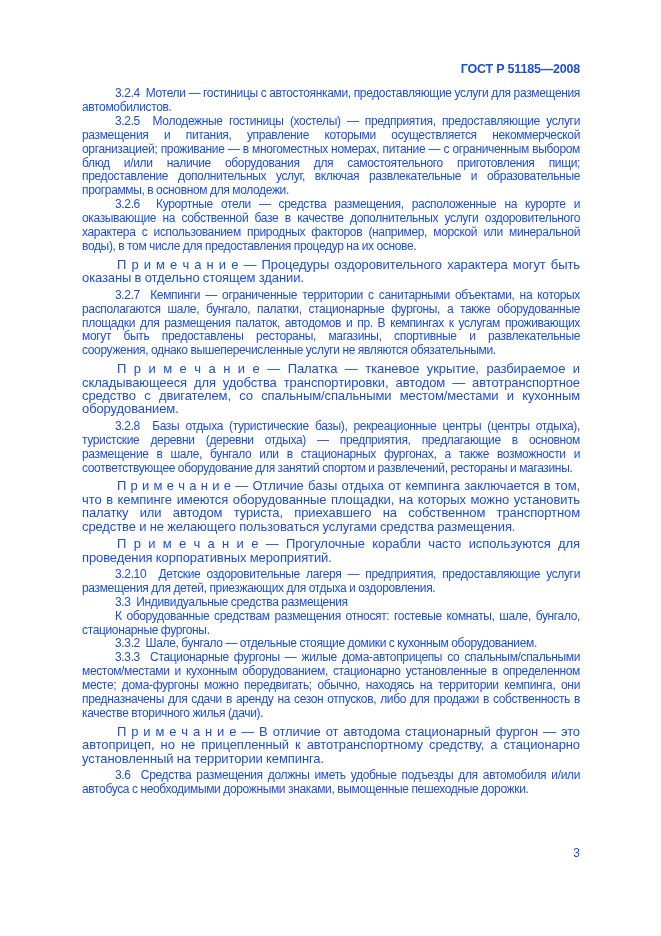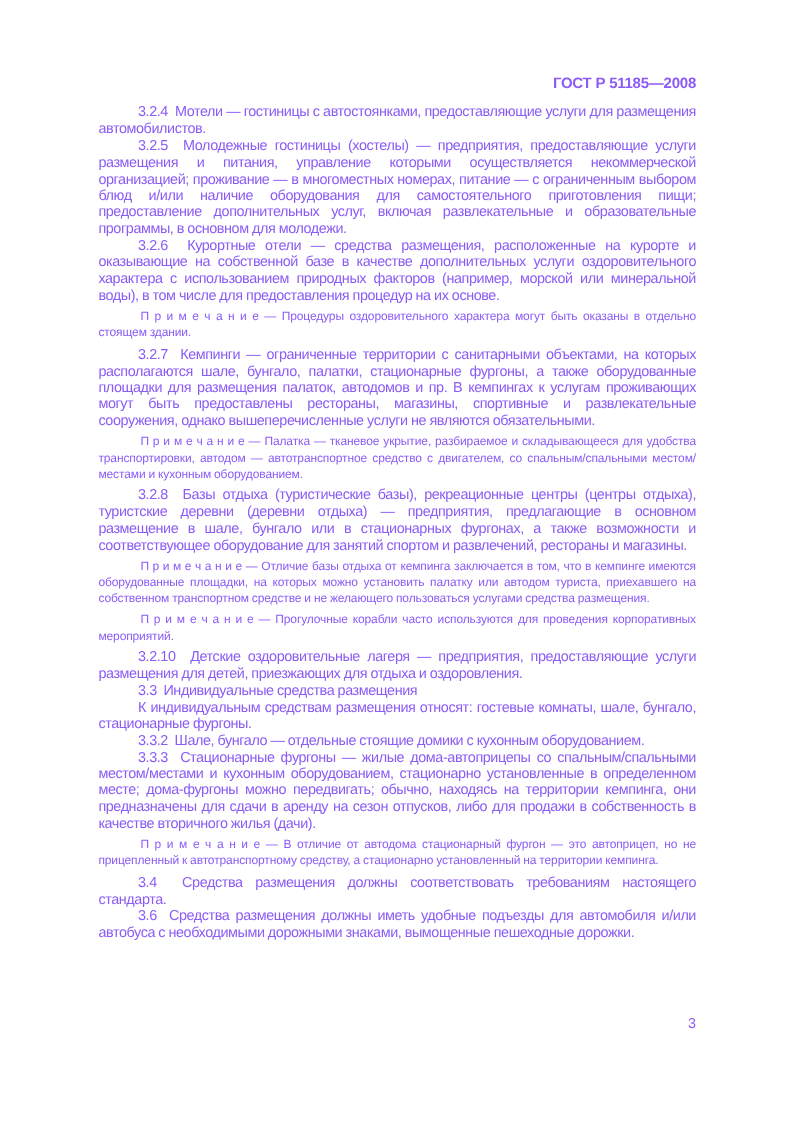--- a/index.html
+++ b/index.html
@@ -7,21 +7,21 @@
     padding: 0;
     background: #ffffff;
   }
   .page {
     position: relative;
     width: 661px;
     height: 936px;
     background: #ffffff;
     overflow: hidden;
     font-family: "Liberation Sans", "DejaVu Sans", sans-serif;
-    color: #8b5cf6;
+    color: #1d4ed8;
   }
   .doc-header {
     position: absolute;
     top: 62px;
     left: 82px;
     width: 498px;
     text-align: right;
     font-weight: bold;
     font-size: 12.5px;
     line-height: 14px;
@@ -42,21 +42,21 @@
     hyphens: manual;
   }
   .doc-body p {
     margin: 0;
     text-indent: 33px;
   }
   .doc-body p.heading {
     font-weight: normal;
   }
   .doc-body p.note {
-    font-size: 10px;
+    font-size: 13px;
     line-height: 13.4px;
     letter-spacing: -0.1px;
     margin: 4px 0 4px 0;
     text-indent: 35px;
   }
   .page-number {
     position: absolute;
     top: 846px;
     left: 82px;
     width: 498px;
@@ -76,22 +76,21 @@
       <p class="body">3.2.5&nbsp; Молодежные гостиницы (хостелы) — предприятия, предоставляющие услуги размещения и питания, управление которыми осуществляется некоммерческой организацией; проживание — в много­местных номерах, питание — с ограниченным выбором блюд и/или наличие оборудования для самос­тоятельного приготовления пищи; предоставление дополнительных услуг, включая развлекательные и образовательные программы, в основном для молодежи.</p>
       <p class="body">3.2.6&nbsp; Курортные отели — средства размещения, расположенные на курорте и оказывающие на собственной базе в качестве дополнительных услуги оздоровительного характера с использованием природных факторов (например, морской или минеральной воды), в том числе для предоставления про­цедур на их основе.</p>
       <p class="note">П р и м е ч а н и е — Процедуры оздоровительного характера могут быть оказаны в отдельно стоящем зда­нии.</p>
       <p class="body">3.2.7&nbsp; Кемпинги — ограниченные территории с санитарными объектами, на которых располагают­ся шале, бунгало, палатки, стационарные фургоны, а также оборудованные площадки для размещения палаток, автодомов и пр. В кемпингах к услугам проживающих могут быть предоставлены рестораны, магазины, спортивные и развлекательные сооружения, однако вышеперечисленные услуги не являются обязательными.</p>
       <p class="note">П р и м е ч а н и е — Палатка — тканевое укрытие, разбираемое и складывающееся для удобства транспор­тировки, автодом — автотранспортное средство с двигателем, со спальным/спальными местом/местами и кухон­ным оборудованием.</p>
       <p class="body">3.2.8&nbsp; Базы отдыха (туристические базы), рекреационные центры (центры отдыха), туристские деревни (деревни отдыха) — предприятия, предлагающие в основном размещение в шале, бунгало или в стационарных фургонах, а также возможности и соответствующее оборудование для занятий спортом и развлечений, рестораны и магазины.</p>
       <p class="note">П р и м е ч а н и е — Отличие базы отдыха от кемпинга заключается в том, что в кемпинге имеются оборудо­ванные площадки, на которых можно установить палатку или автодом туриста, приехавшего на собственном транс­портном средстве и не желающего пользоваться услугами средства размещения.</p>
       <p class="note">П р и м е ч а н и е — Прогулочные корабли часто используются для проведения корпоративных мероприя­тий.</p>
       <p class="body">3.2.10&nbsp; Детские оздоровительные лагеря — предприятия, предоставляющие услуги размещения для детей, приезжающих для отдыха и оздоровления.</p>
       <p class="heading">3.3&nbsp; Индивидуальные средства размещения</p>
-      <p class="body">К индивидуальным средствам размещения относят: гостевые комнаты, шале, бунгало, стационар­ные фургоны.</p>
+      <p class="body">К оборудованные средствам размещения относят: гостевые комнаты, шале, бунгало, стационар­ные фургоны.</p>
       <p class="body">3.3.2&nbsp; Шале, бунгало — отдельные стоящие домики с кухонным оборудованием.</p>
       <p class="body">3.3.3&nbsp; Стационарные фургоны — жилые дома-автоприцепы со спальным/спальными местом/мес­тами и кухонным оборудованием, стационарно установленные в определенном месте; дома-фургоны можно передвигать; обычно, находясь на территории кемпинга, они предназначены для сдачи в аренду на сезон отпусков, либо для продажи в собственность в качестве вторичного жилья (дачи).</p>
       <p class="note">П р и м е ч а н и е — В отличие от автодома стационарный фургон — это автоприцеп, но не прицепленный к автотранспортному средству, а стационарно установленный на территории кемпинга.</p>
-      <p class="body">3.4&nbsp; Средства размещения должны соответствовать требованиям настоящего стандарта.</p>
       <p class="body">3.6&nbsp; Средства размещения должны иметь удобные подъезды для автомобиля и/или автобуса с необходимыми дорожными знаками, вымощенные пешеходные дорожки.</p>
     </div>
 
   <div class="page-number">3</div>
 </div>
 
 </body></html>

